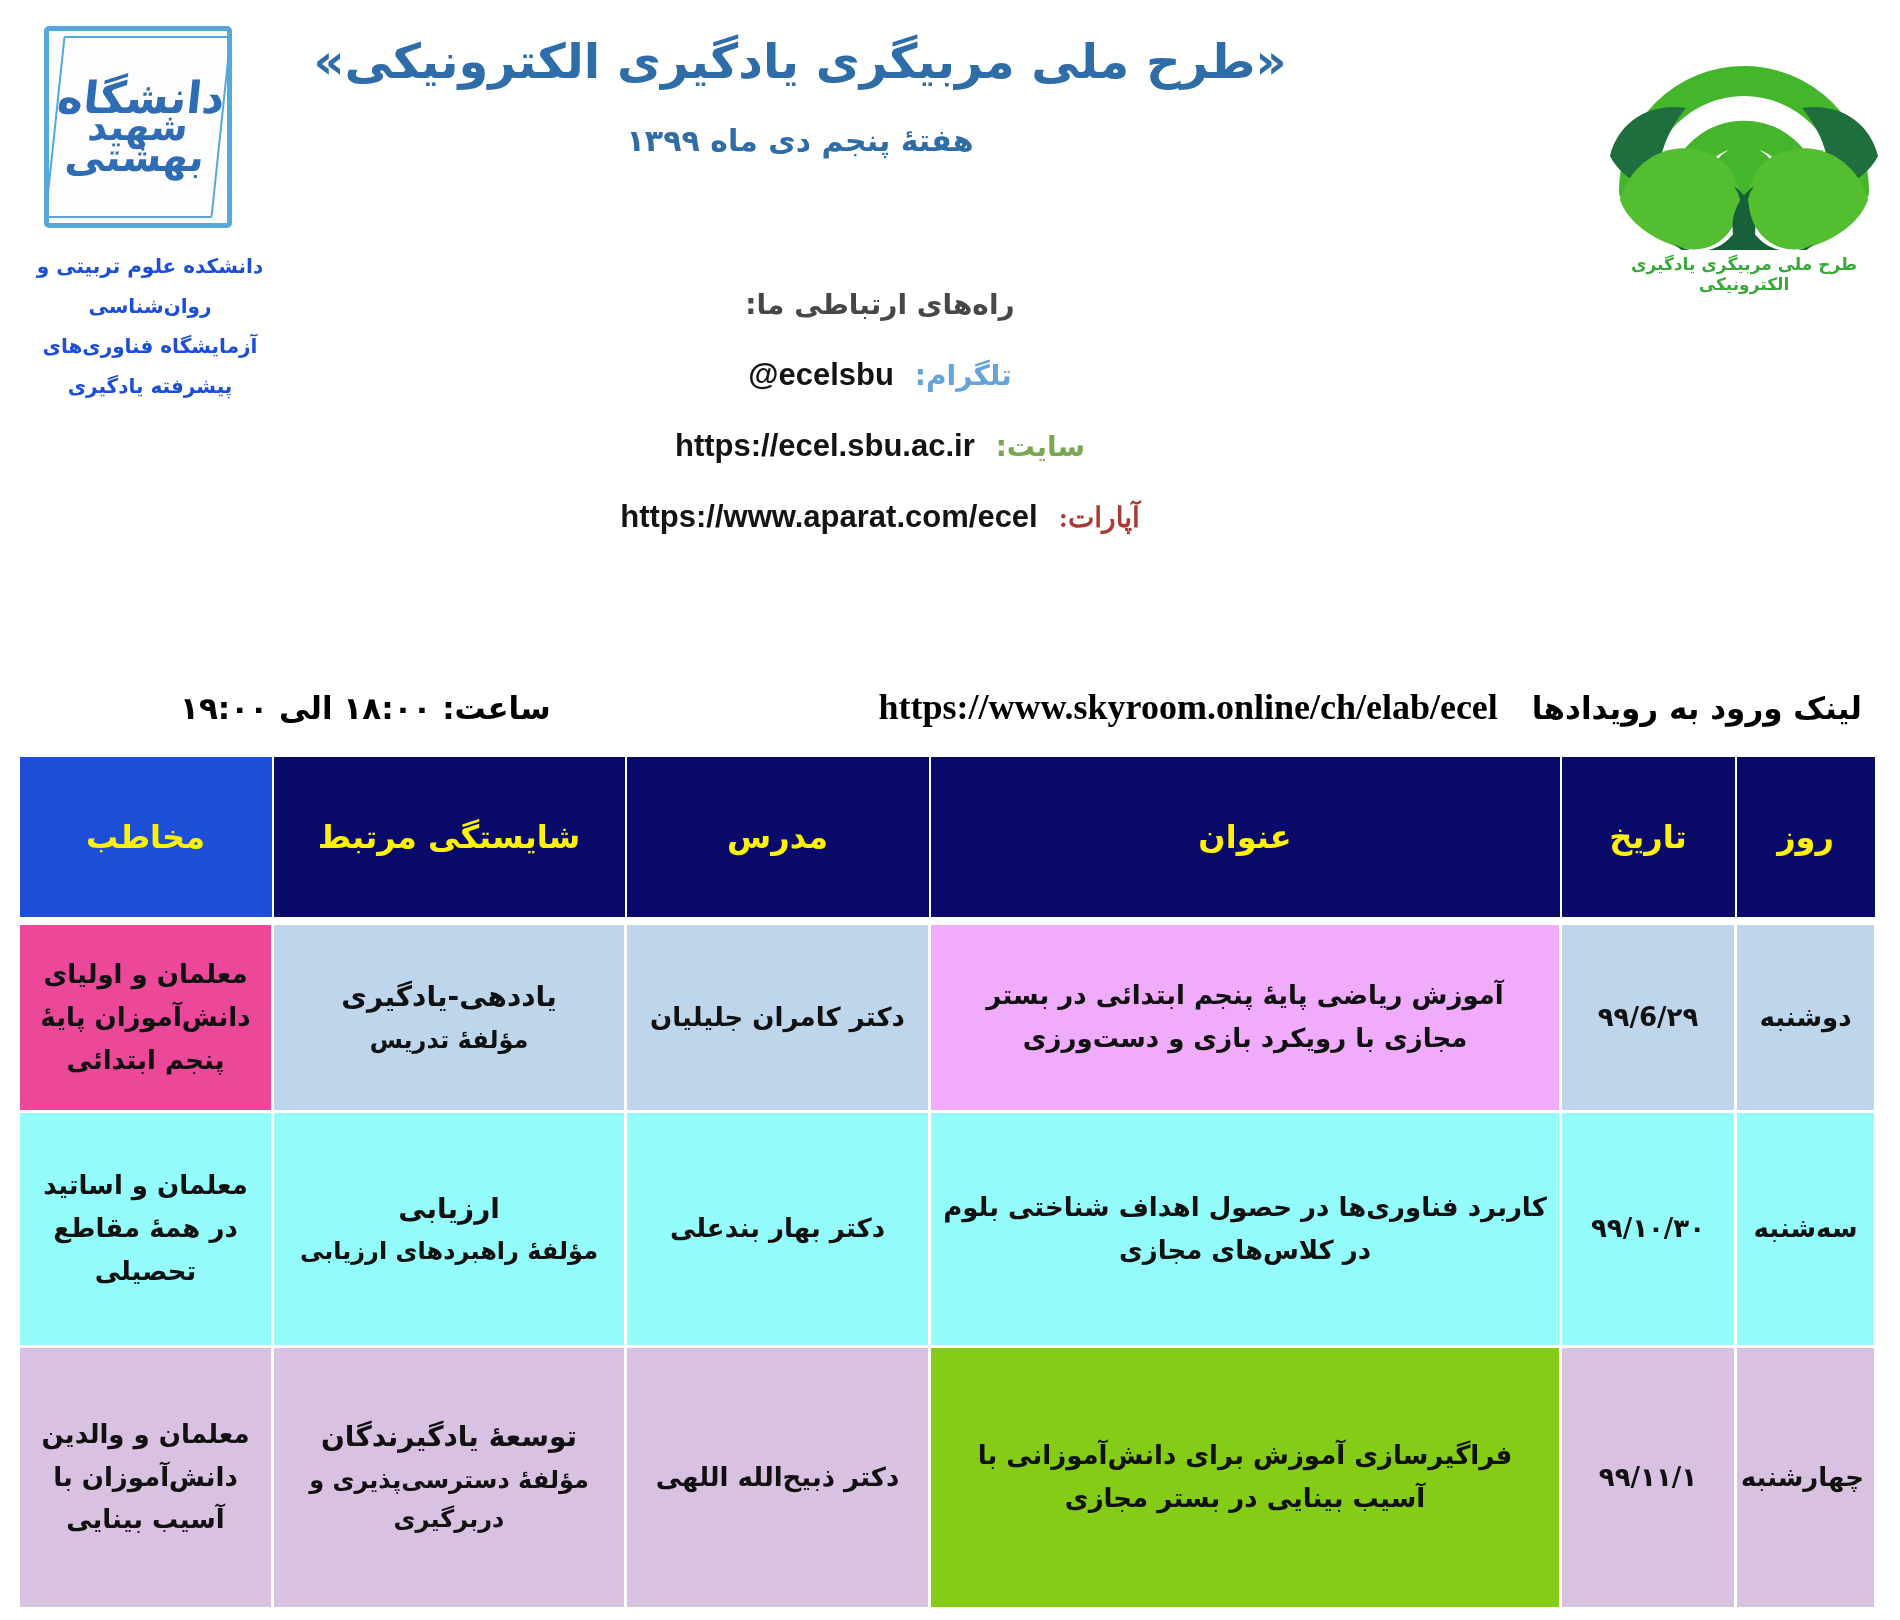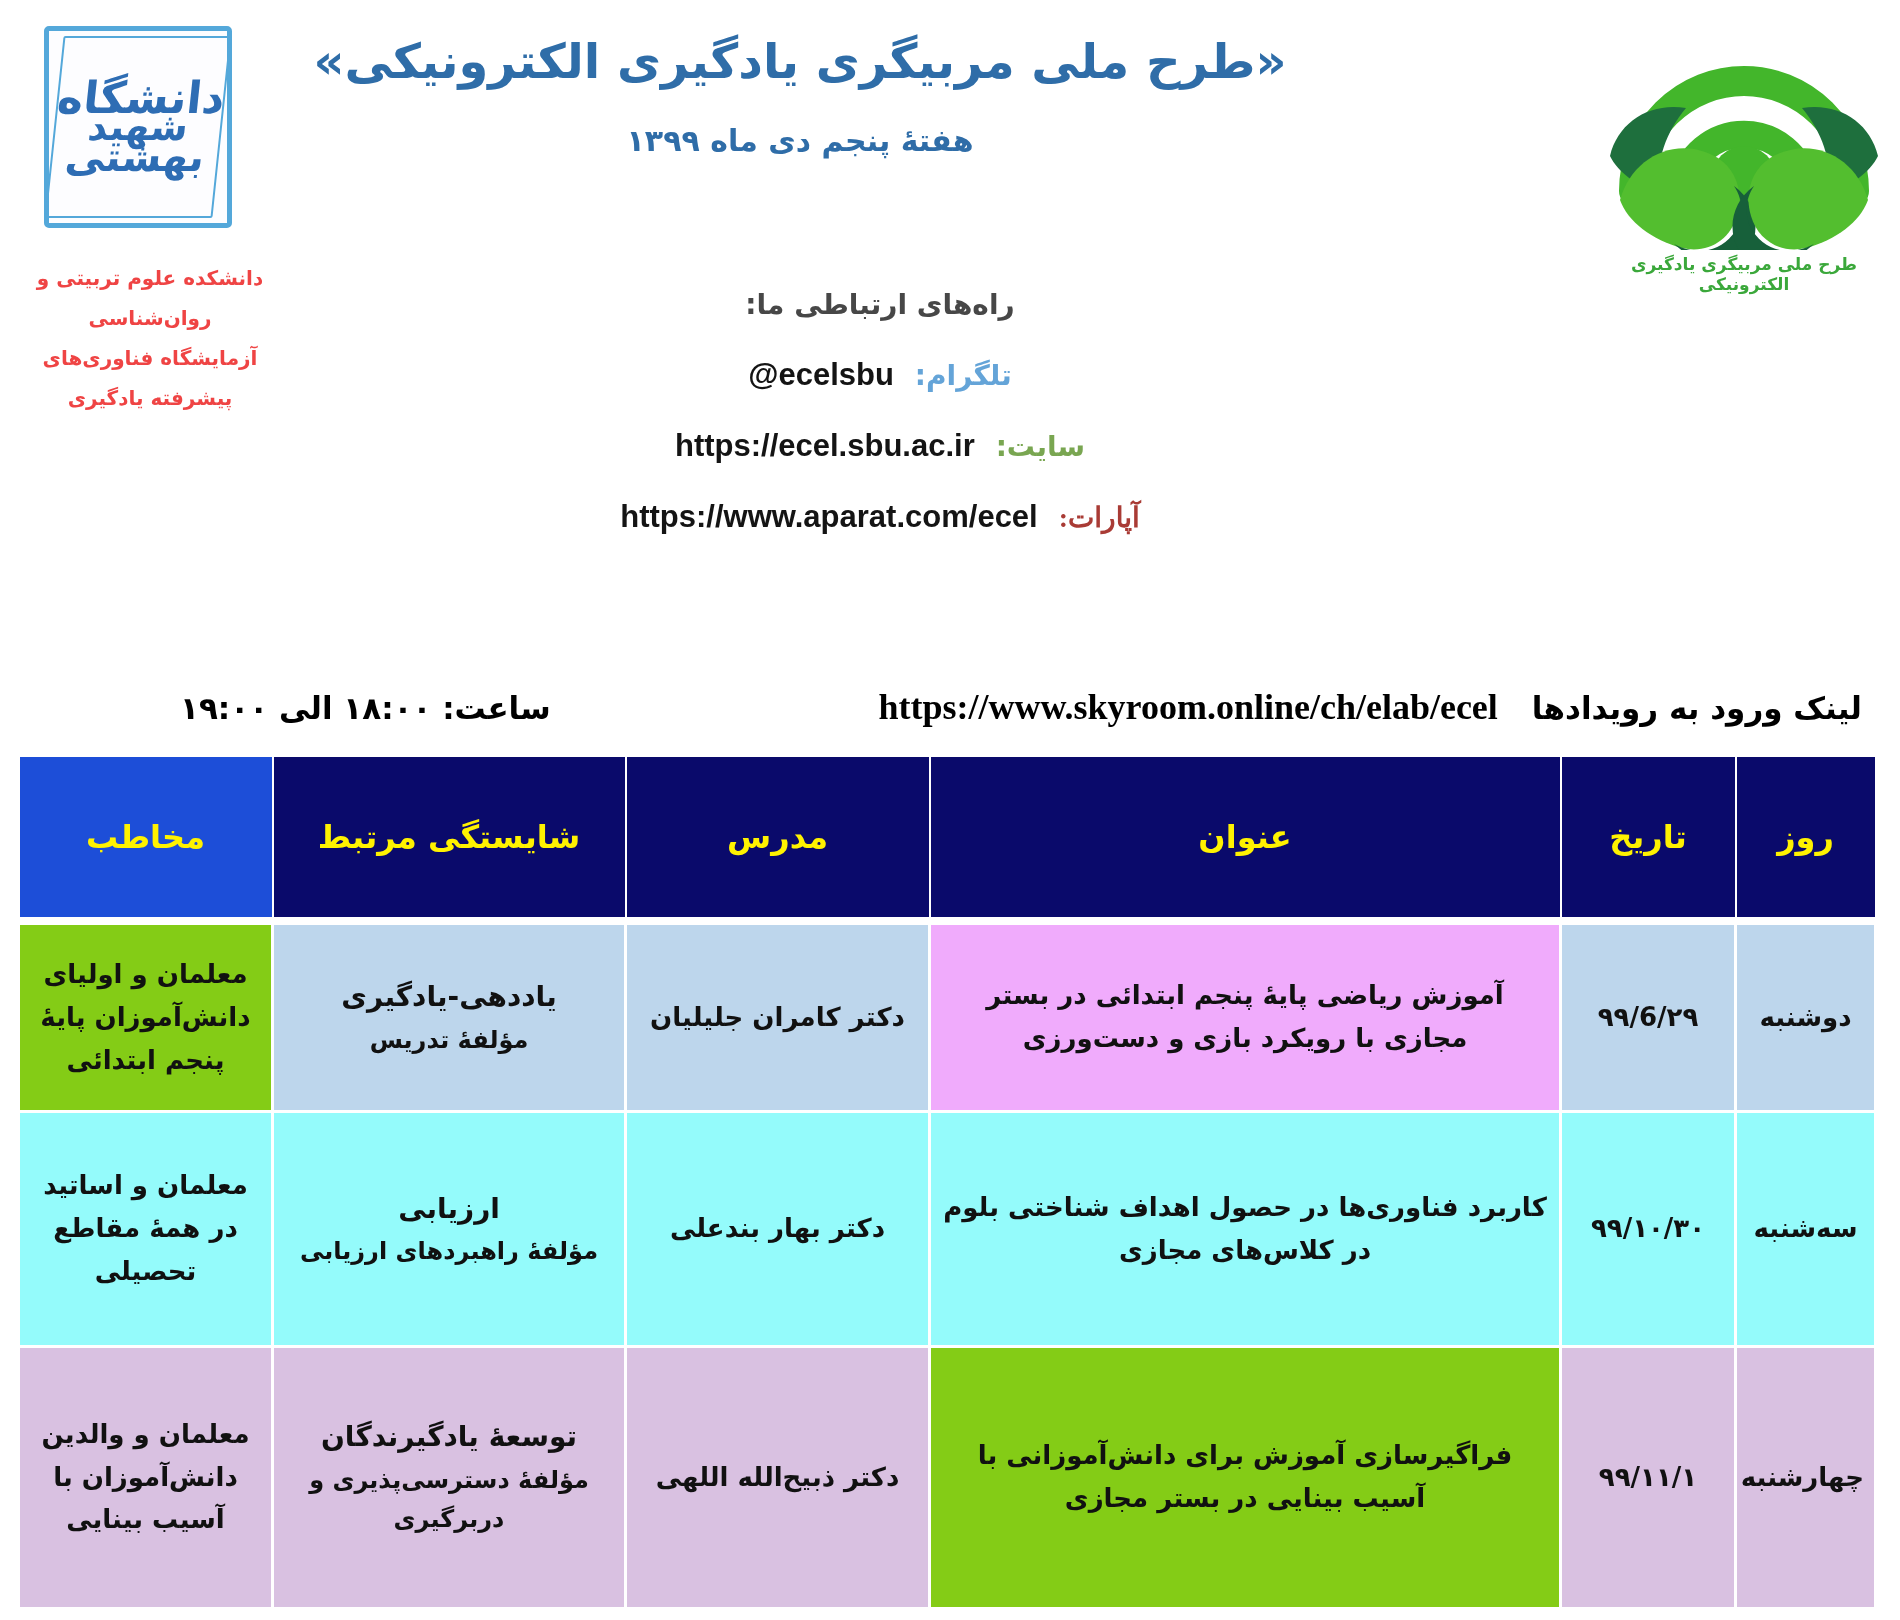--- a/index.html
+++ b/index.html
@@ -6,22 +6,22 @@
   .page{position:relative;width:1900px;height:1620px;background:#ffffff;overflow:hidden;
         font-family:"DejaVu Sans",sans-serif;direction:rtl;}
   
   .sbu-logo{position:absolute;left:44px;top:26px;width:188px;height:202px;
             border:5px solid #54a8da;border-radius:5px;background:#fdfdff;
             display:flex;box-sizing:border-box;padding:5px;}
   .sbu-inner{flex:1;border:2px solid #54a8da;border-radius:2px;display:flex;flex-direction:column;
              align-items:center;justify-content:center;color:#2e6db4;font-weight:bold;
              transform:skewX(-6deg);line-height:.82;overflow:hidden;}
   .sbu-w1{font-size:44px;} .sbu-w2{font-size:38px;margin-top:-4px;} .sbu-w3{font-size:40px;margin-top:-2px;}
-  .sbu-caption{position:absolute;left:0;top:258px;width:300px;text-align:center;
-               font-size:20px;font-weight:bold;color:#ef4444;line-height:40px;}
+  .sbu-caption{position:absolute;left:0;top:246px;width:300px;text-align:center;
+               font-size:20px;font-weight:bold;color:#1d4ed8;line-height:40px;}
   
   .title-block{position:absolute;left:300px;top:32px;width:1000px;text-align:center;direction:rtl;}
   .main-title{font-size:48px;font-weight:bold;color:#2f6da8;margin:1px;}
   .sub-title{font-size:30px;font-weight:bold;color:#2f6da8;margin-top:34px;}
   
   .prog-logo{position:absolute;right:16px;top:8px;width:280px;text-align:center;}
   .prog-caption{margin-top:0;font-size:17px;font-weight:bold;color:#3ba83b;}
   
   .contacts{position:absolute;left:280px;top:283px;width:1200px;text-align:center;direction:rtl;}
   .contacts-heading{font-size:28px;font-weight:bold;color:#474747;line-height:44px;}
@@ -141,21 +141,21 @@
     <tbody>
       <tr class="r1">
         <td style="background-color: rgb(189, 214, 236);">دوشنبه</td>
         <td style="background-color: rgb(189, 214, 236);">۹۹/6/۲۹</td>
         <td class="cell-title" style="background-color: #f0abfc;">آموزش ریاضی پایهٔ پنجم ابتدائی در بستر مجازی با رویکرد بازی و دست‌ورزی</td>
         <td style="background-color: rgb(189, 214, 236);">دکتر کامران جلیلیان</td>
         <td style="background-color: rgb(189, 214, 236);">
           <div class="comp-main">یاددهی-یادگیری</div>
           <div class="comp-sub">مؤلفهٔ تدریس</div>
         </td>
-        <td style="background-color: #84cc16; text-align: center;">معلمان و اولیای دانش‌آموزان پایهٔ پنجم ابتدائی</td>
+        <td style="background-color: #ec4899; text-align: center;">معلمان و اولیای دانش‌آموزان پایهٔ پنجم ابتدائی</td>
       </tr>
       <tr class="r2">
         <td style="background-color: rgb(148, 251, 251);">سه‌شنبه</td>
         <td style="background-color: rgb(148, 251, 251);">۹۹/۱۰/۳۰</td>
         <td class="cell-title" style="background-color: rgb(148, 251, 251);">کاربرد فناوری‌ها در حصول اهداف شناختی بلوم در کلاس‌های مجازی</td>
         <td style="background-color: rgb(148, 251, 251);">دکتر بهار بندعلی</td>
         <td style="background-color: rgb(148, 251, 251);">
           <div class="comp-main">ارزیابی</div>
           <div class="comp-sub">مؤلفهٔ راهبردهای ارزیابی</div>
         </td>

